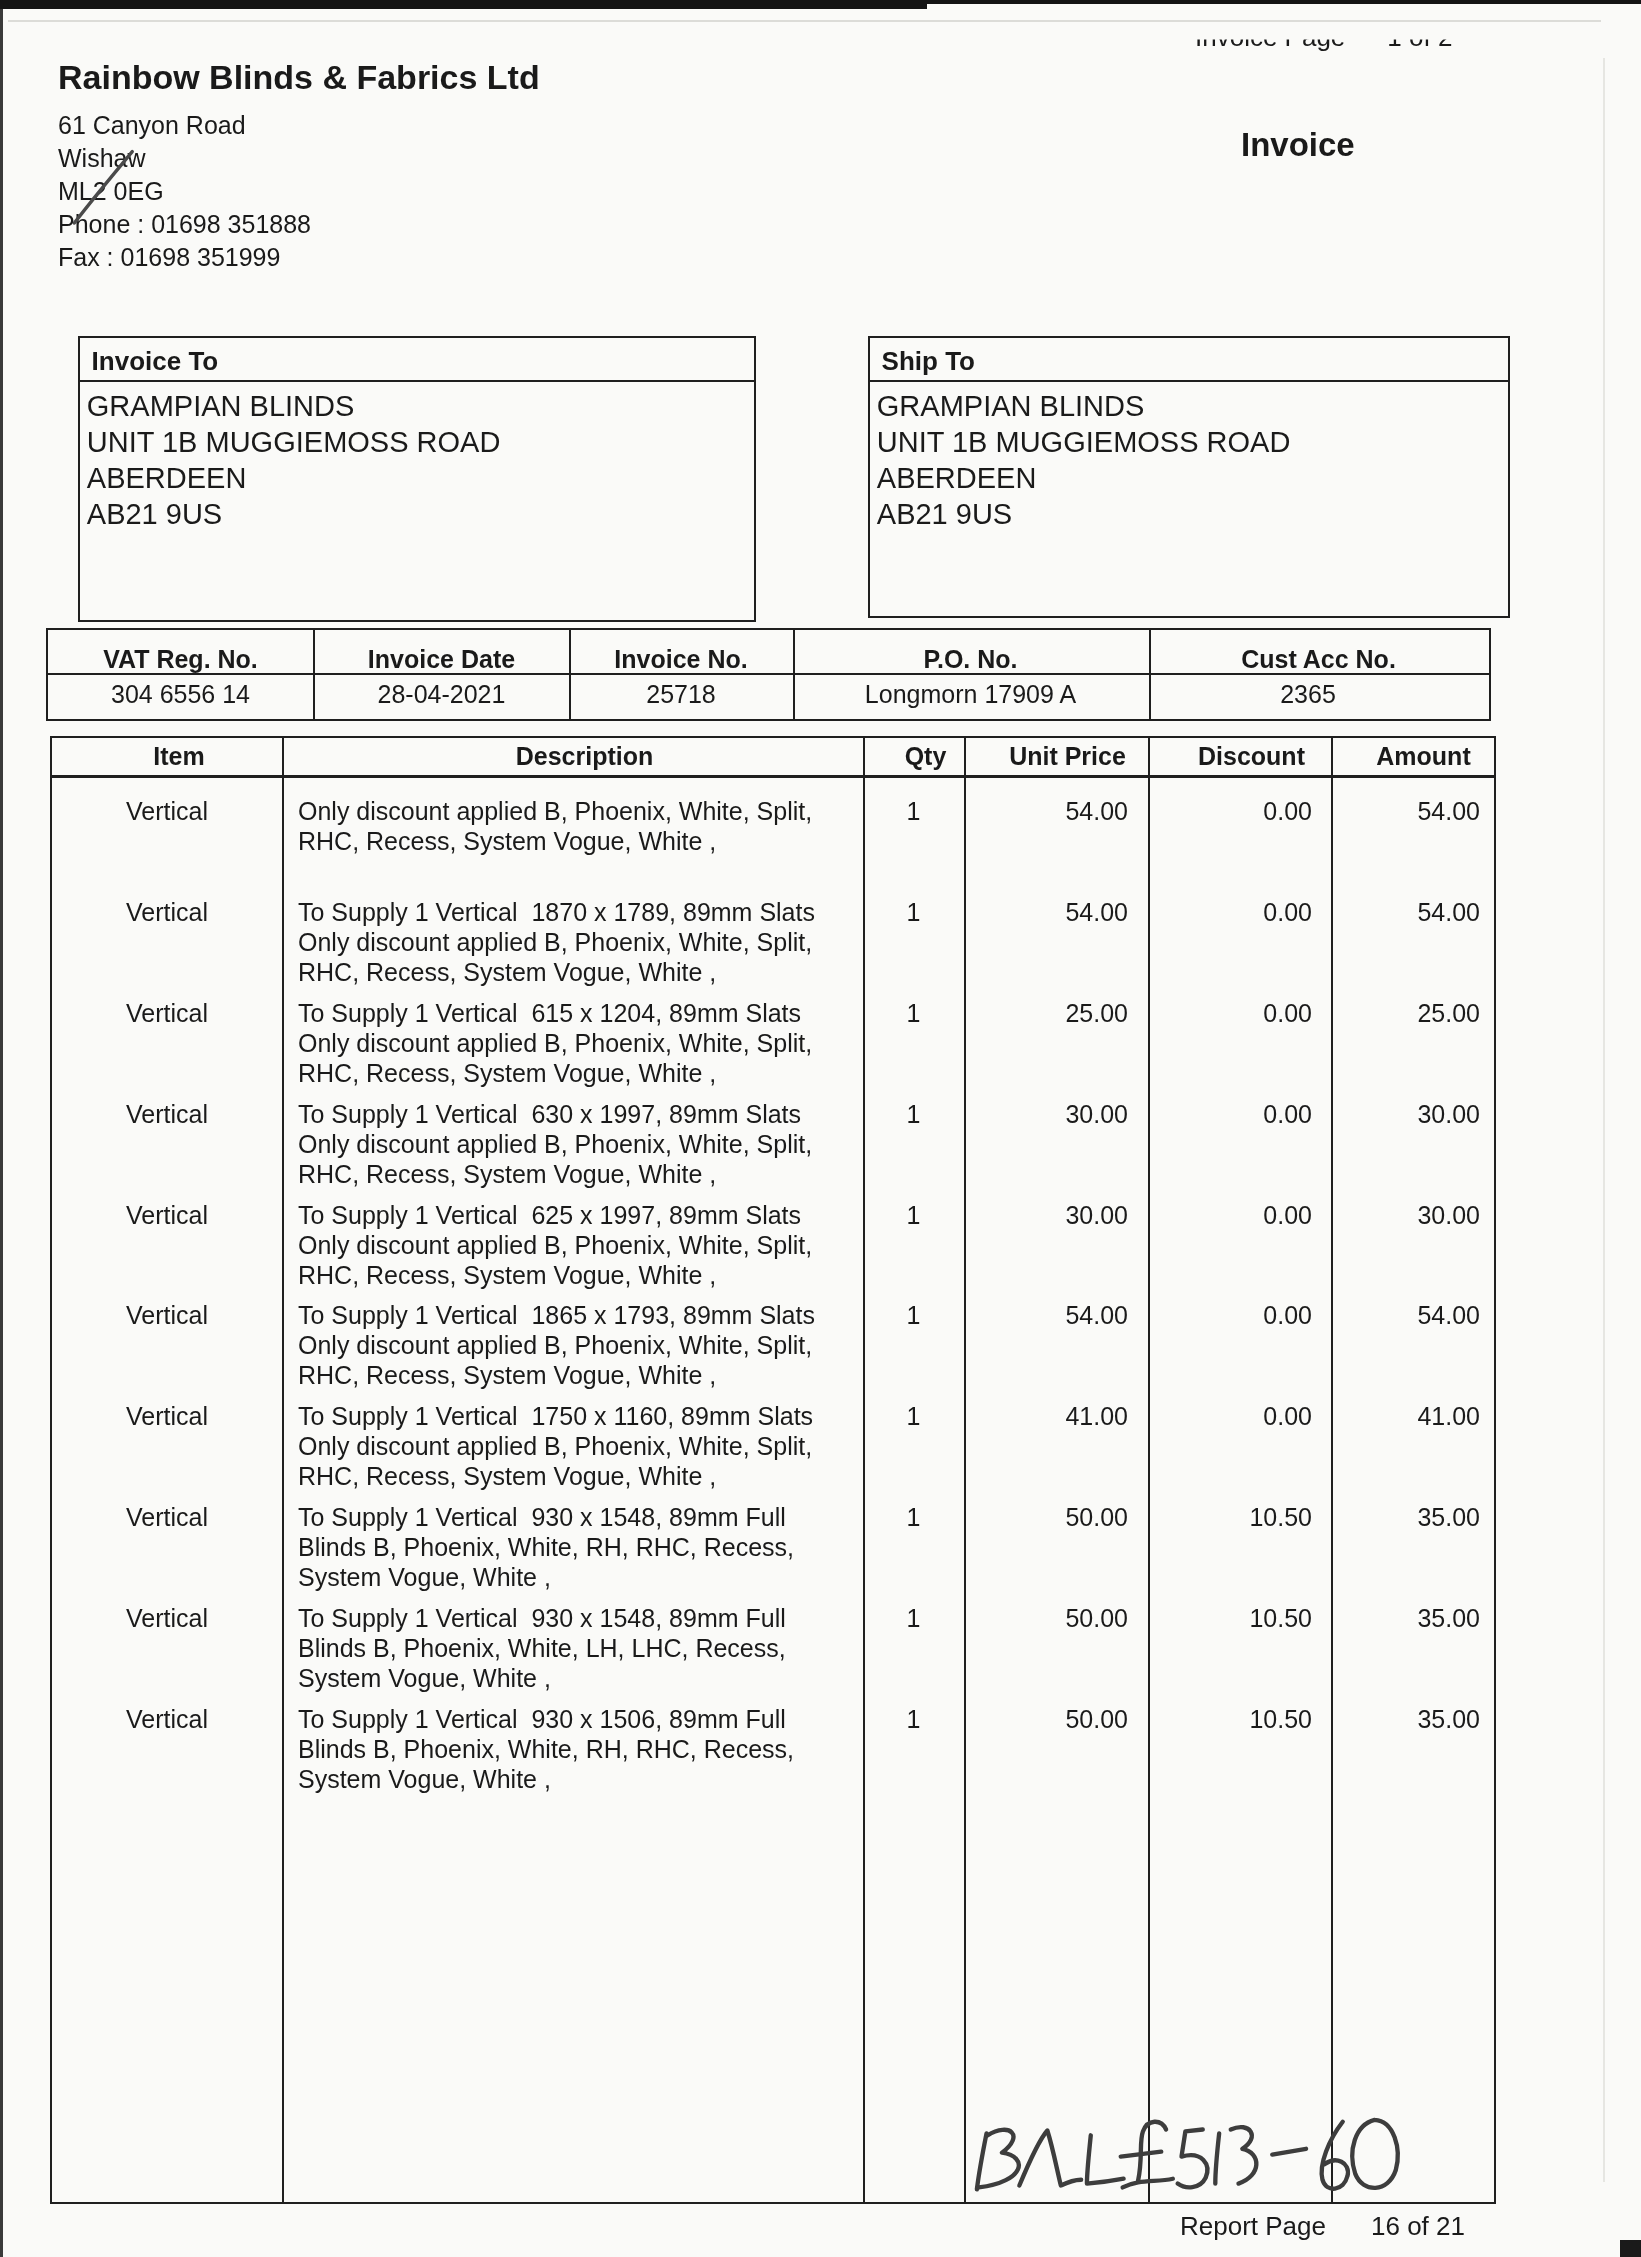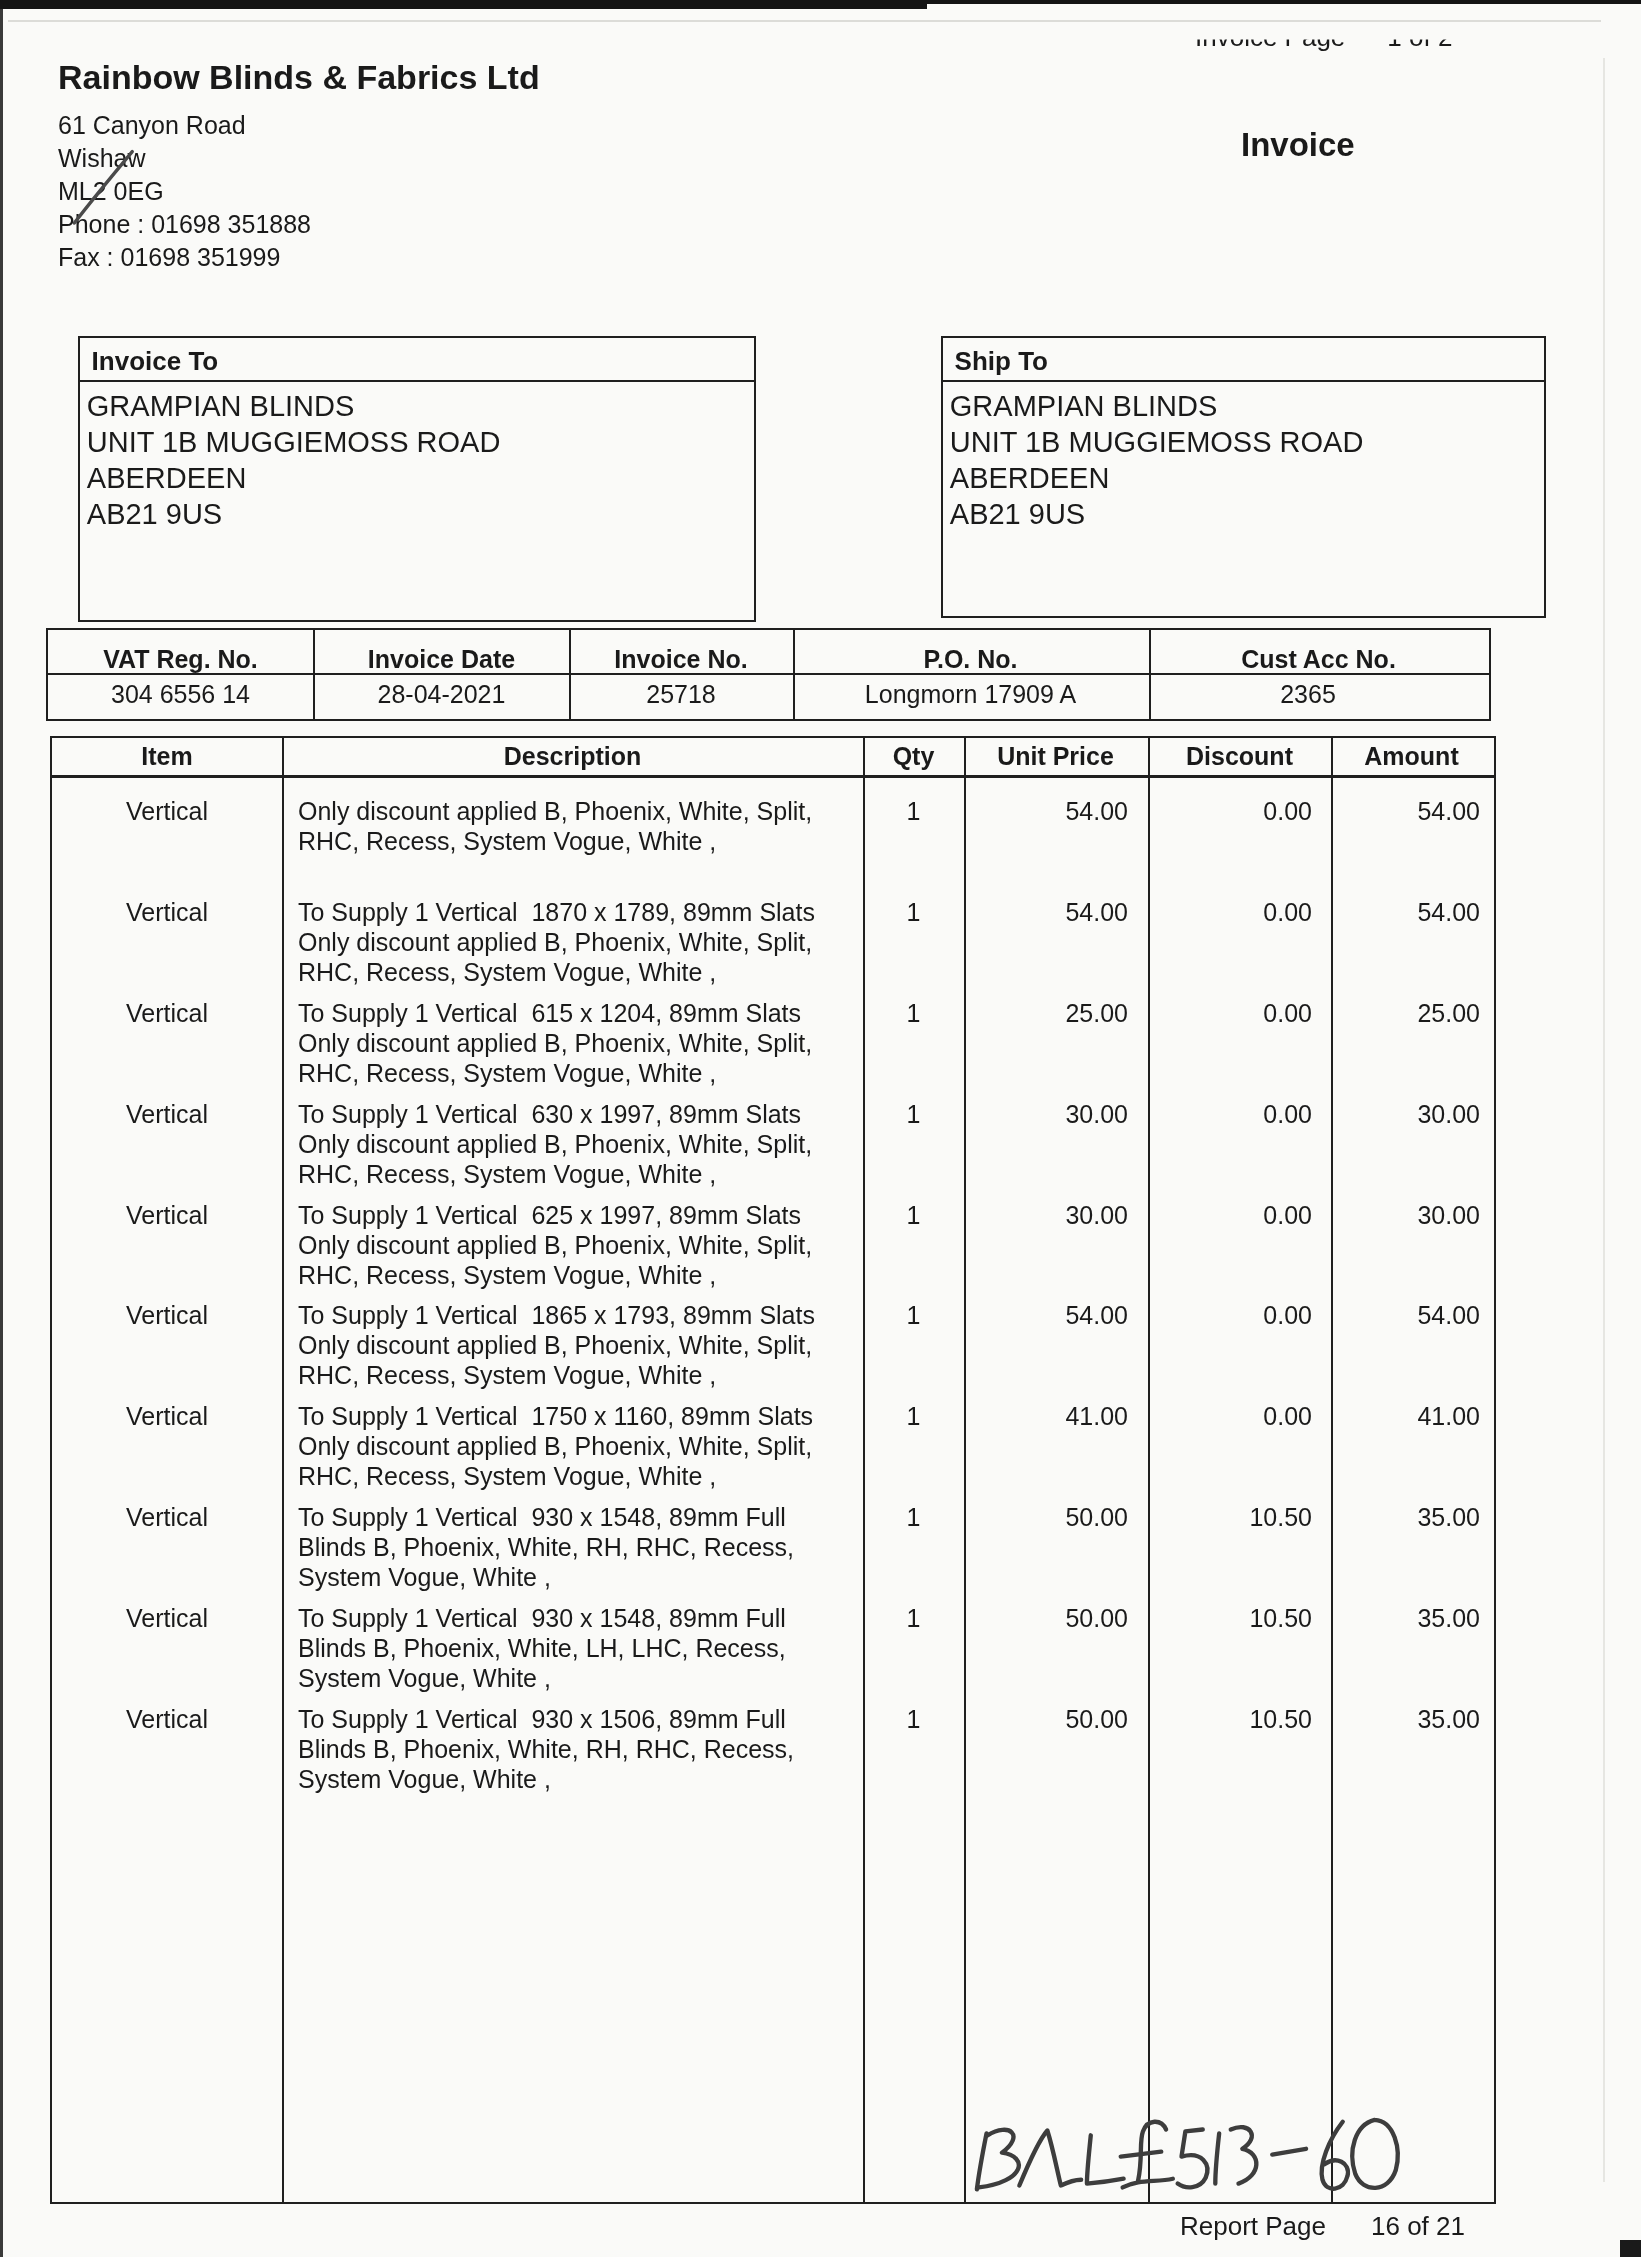--- a/index.html
+++ b/index.html
@@ -22,36 +22,36 @@
   .addr{left:58px;top:109px;font-size:25px;line-height:33px;}
   .page-ref-clip{
     left:1195px;top:15.4px;width:386px;height:44px;overflow:hidden;
     clip-path:inset(55% 0 0 0);
   }
   .page-ref-clip .inner{display:flex;gap:42px;font-size:26px;line-height:44px;}
   .doc-title{left:1241px;top:126px;font-size:33px;font-weight:bold;}
   
   .box{border:2.9px solid #1f1f1f;background:transparent;}
   .box-invoice-to{left:78px;top:336px;width:664px;height:282px;padding-left:10px;}
-  .box-ship-to{left:941px;top:336px;width:601px;height:278px;}
+  .box-ship-to{left:868px;top:336px;width:601px;height:278px;padding-left:37px;}
   .box-label{position:absolute;left:11.6px;top:7.7px;font-size:26px;font-weight:bold;}
   .box-divider{position:absolute;left:0;top:42px;width:100%;height:1.9px;background:#1f1f1f;}
   .box-lines{position:absolute;left:6.8px;top:50px;font-size:29px;line-height:36px;}
   
   .ref{left:46px;top:628px;width:1445px;height:93px;border:2.9px solid #1f1f1f;box-sizing:border-box;}
   .ref .hl{position:absolute;left:0;top:43px;width:100%;height:1.9px;background:#1f1f1f;}
   .ref .vl{position:absolute;top:0;width:1.9px;height:100%;background:#1f1f1f;}
   .ref-cell{position:absolute;display:flex;align-items:center;justify-content:center;font-size:25px;height:43px;}
   .ref-cell.hd{font-weight:bold;top:0;margin-top:8px;}
   .ref-cell.val{top:43px;}
   
   .items{left:50px;top:736px;width:1446px;height:1468px;border:2.9px solid #1f1f1f;box-sizing:border-box;}
   .items .vl{position:absolute;top:0;width:1.9px;height:100%;background:#1f1f1f;}
   .items .hd-line{position:absolute;left:0;top:37px;width:100%;height:2.9px;background:#1f1f1f;}
-  .th{position:absolute;top:0;height:37px;display:flex;align-items:center;justify-content:center;font-size:25px;font-weight:bold;}
+  .th{position:absolute;top:0;height:37px;display:flex;align-items:center;justify-content:center;font-size:25px;font-weight:bold;margin-left:12px;}
   .li-row{position:absolute;left:0;width:100%;height:100px;font-size:25px;line-height:30px;}
   .li-row span{position:absolute;top:0;display:block;}
   .c-item{left:0;width:230px;text-align:center;}
   .c-desc{position:absolute;left:246px;top:0;width:579px;}
   .c-desc div{white-space:pre;}
   .c-qty{left:811px;width:101px;text-align:center;}
   .c-unit{left:912px;width:164px;text-align:right;}
   .c-disc{left:1096px;width:164px;text-align:right;}
   .c-amt{left:1279px;width:149px;text-align:right;}
   

